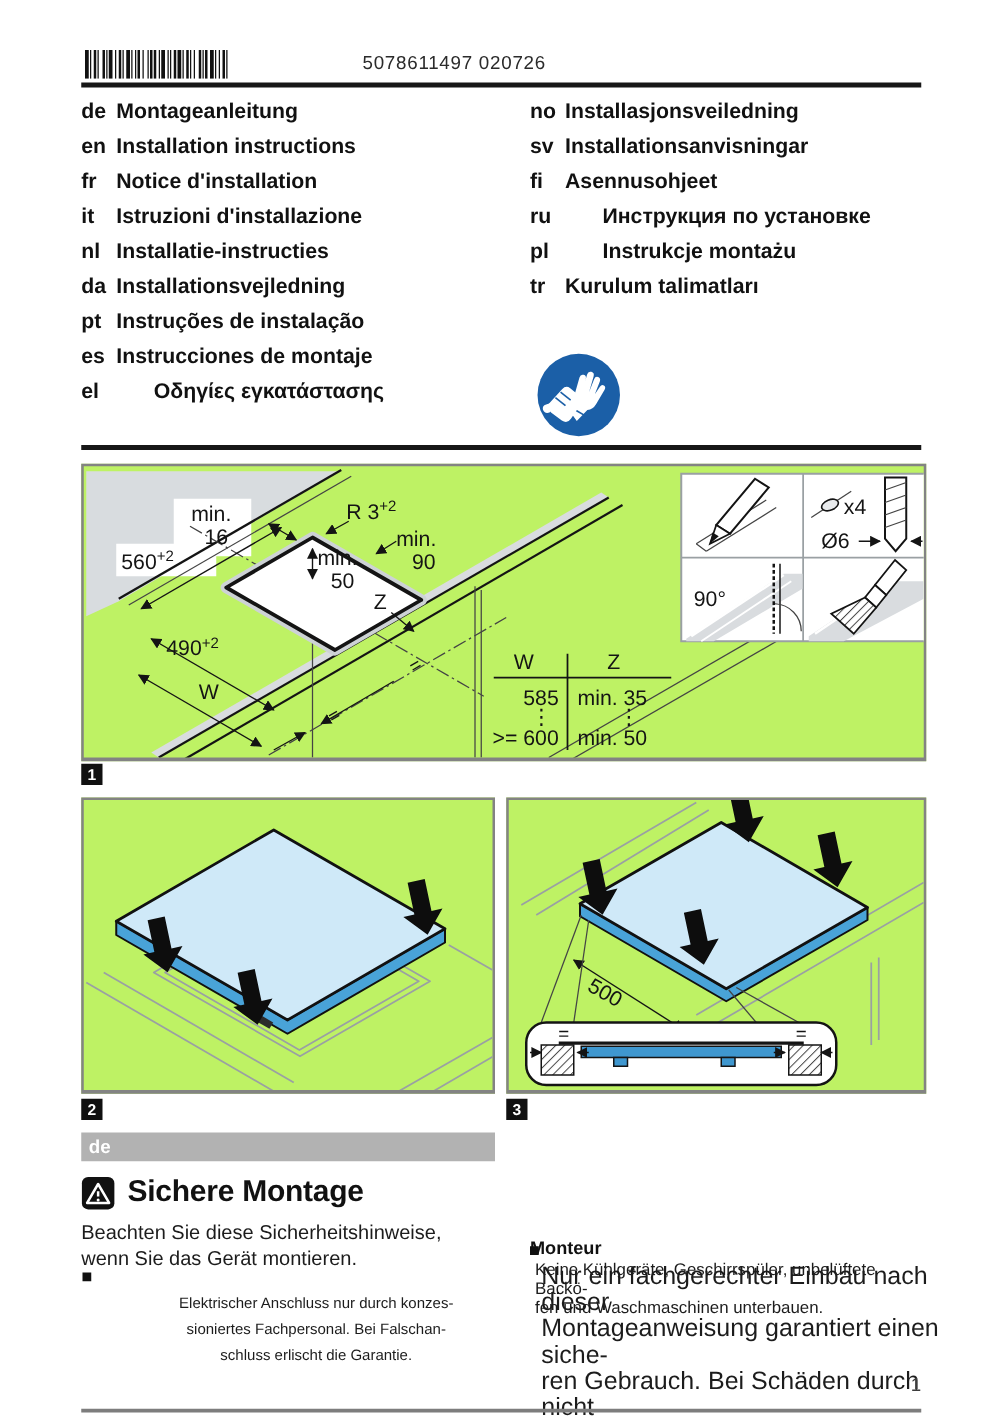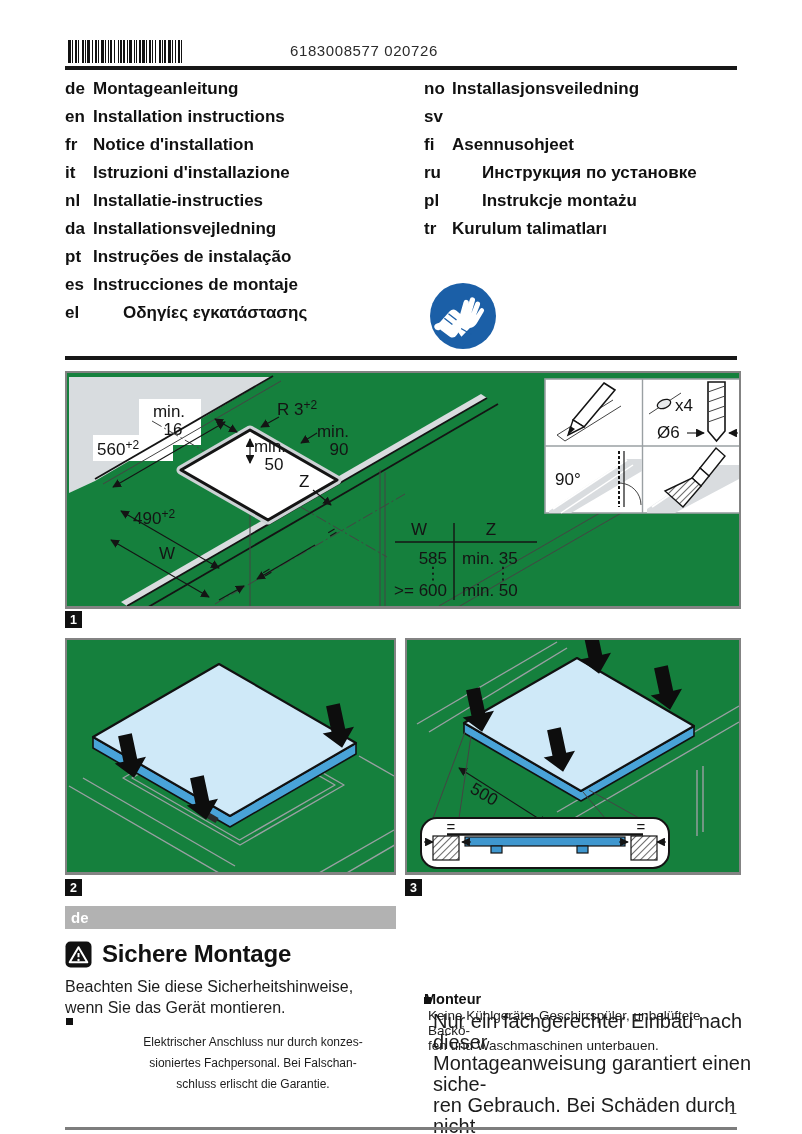--- a/index.html
+++ b/index.html
@@ -8,21 +8,21 @@
   .abs{position:absolute;}
   .rule{background:#171717;height:4px;}
   .rule-footer{background:#7d7d7d;height:3px;}
   .code-text{font-size:15px;letter-spacing:.6px;color:#2b2b2b;}
   
   .lang-col{display:flex;flex-direction:column;}
   .lang-row{display:flex;align-items:baseline;height:28px;font-weight:bold;font-size:17px;color:#111;}
   .lang-code{width:28px;flex:0 0 28px;}
   .lang-row.indent .lang-label{margin-left:30px;}
   
-  .fig{border:2px solid #838383;border-bottom-width:3px;background:#15803d;}
+  .fig{border:2px solid #838383;border-bottom-width:3px;background:#bef264;}
   .fig svg{display:block;}
   .badge{width:17px;height:17px;background:#101010;color:#fff;font-size:12.5px;font-weight:bold;
          display:flex;align-items:center;justify-content:center;}
   .debar{background:#b2b2b2;color:#fff;font-weight:bold;font-size:15px;
          display:flex;align-items:center;padding-left:6px;box-sizing:border-box;}
   
   .warn-head{display:flex;align-items:center;gap:10px;}
   .warn-head h1{margin:0;font-size:24px;font-weight:bold;color:#111;letter-spacing:-.2px;}
   .body-text{font-size:16px;line-height:21px;white-space:pre-line;color:#1c1c1c;}
   .bullet{position:relative;white-space:pre-line;}
@@ -79,21 +79,21 @@
       <rect x="87" y="0" width="1" height="23" fill="#111"></rect>
       <rect x="91" y="0" width="2" height="23" fill="#111"></rect>
       <rect x="94" y="0" width="1" height="23" fill="#111"></rect>
       <rect x="96" y="0" width="2" height="23" fill="#111"></rect>
       <rect x="100" y="0" width="3" height="23" fill="#111"></rect>
       <rect x="104" y="0" width="1" height="23" fill="#111"></rect>
       <rect x="107" y="0" width="1" height="23" fill="#111"></rect>
       <rect x="110" y="0" width="2" height="23" fill="#111"></rect>
       <rect x="113" y="0" width="1" height="23" fill="#111"></rect>
     </svg>
-  <div class="abs code-text" style="left:290px;top:42px">6183008577 020726</div>
+  <div class="abs code-text" style="left:290px;top:42px">5078611497 020726</div>
 
   <div class="abs rule" style="left:65px;top:66px;width:672px"></div>
 
   <div class="abs lang-col" style="left:65px;top:79px;width:345px">
       <div class="lang-row">
       <span class="lang-code">de</span>
       <span class="lang-label">Montageanleitung</span>
     </div>
       <div class="lang-row">
       <span class="lang-code">en</span>
@@ -128,20 +128,21 @@
       <span class="lang-label">Οδηγίες εγκατάστασης</span>
     </div>
     </div>
   <div class="abs lang-col" style="left:424px;top:79px;width:320px">
       <div class="lang-row">
       <span class="lang-code">no</span>
       <span class="lang-label">Installasjonsveiledning</span>
     </div>
       <div class="lang-row">
       <span class="lang-code">sv</span>
+      <span class="lang-label">Installationsanvisningar</span>
     </div>
       <div class="lang-row">
       <span class="lang-code">fi</span>
       <span class="lang-label">Asennusohjeet</span>
     </div>
       <div class="lang-row indent">
       <span class="lang-code">ru</span>
       <span class="lang-label">Инструкция по установке</span>
     </div>
       <div class="lang-row indent">

